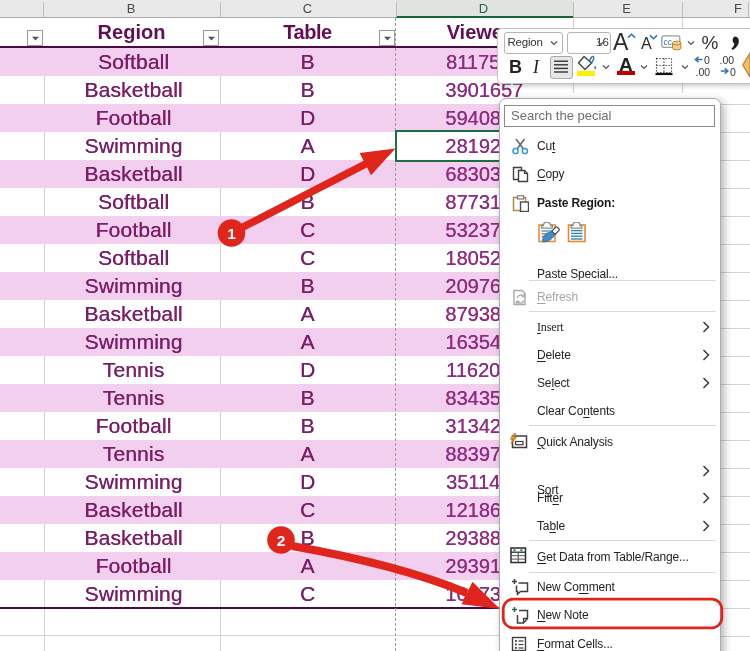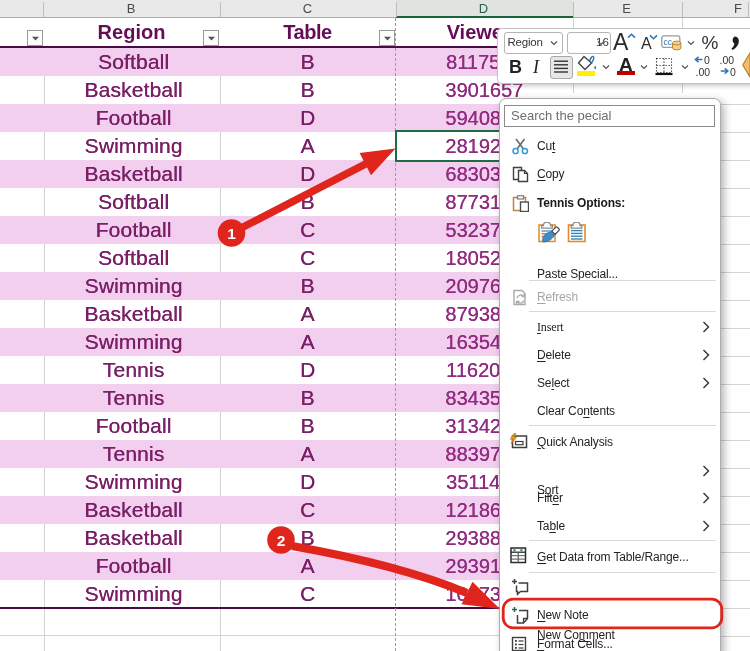--- a/index.html
+++ b/index.html
@@ -279,21 +279,21 @@
  <path d="M12.5 4.5 v3 h3" fill="none" stroke="#3F3F3F" stroke-width="1.2"></path>
 </svg>
 <div class="ab mt" style="top:160px;text-align:right;"><span class="ul">C</span>opy</div>
 
 <svg class="ab" style="left:512px;top:194.5px;" width="17" height="17" viewBox="0 0 17 17">
  <path d="M5.5 2.5 h-4 v13 h7" fill="none" stroke="#BA8742" stroke-width="1.5"></path>
  <path d="M11.5 2.5 h2 v4" fill="none" stroke="#BA8742" stroke-width="1.5"></path>
  <rect x="5.5" y="0.8" width="6" height="3.2" fill="#fff" stroke="#7A7A7A" stroke-width="1.2"></rect>
  <rect x="8.5" y="7" width="8" height="9.5" fill="#fff" stroke="#4A4A4A" stroke-width="1.4"></rect>
 </svg>
-<div class="ab mt" style="top:189px;font-weight:bold;color:#1A1A1A;">Tennis Options:</div>
+<div class="ab mt" style="top:189px;font-weight:bold;color:#1A1A1A;">Paste Region:</div>
 
 <svg class="ab" style="left:537.5px;top:221.5px;" width="23" height="23" viewBox="0 0 23 23">
  <rect x="1" y="3" width="16" height="16.5" fill="#fff" stroke="#E08B2D" stroke-width="1.5"></rect>
  <path d="M5.5 3.5 v-0.4 a3.5 3 0 0 1 7 0 v0.4 h1.8 v2.6 h-10.6 v-2.6 z" fill="#fff" stroke="#8A8A8A" stroke-width="1.3"></path>
  <g stroke-width="1.4">
       <line x1="3.5" y1="9" x2="14.5" y2="9" stroke="#4A9BC8"></line>
       <line x1="3.5" y1="11.8" x2="12" y2="11.8" stroke="#D9703A"></line>
       <line x1="3.5" y1="14.6" x2="8.5" y2="14.6" stroke="#D9703A"></line>
     </g>
  <path d="M19.2 5.2 l1.8 1.8 q0.7 0.7 0 1.4 l-4 4 -3.2 -3.2 4 -4 q0.7 -0.7 1.4 0 z" fill="#fff" stroke="#3A3A3A" stroke-width="1.1"></path>
@@ -369,21 +369,21 @@
 <div class="ab sep" style="top:572px;"></div>
 <div class="ab mt" style="top:542.5px;"><span class="ul">G</span>et Data from Table/Range...</div>
 
 <svg class="ab" style="left:511px;top:578px;" width="18" height="18" viewBox="0 0 18 18">
  <g stroke="#3F3F3F" stroke-width="1.5">
       <line x1="3.5" y1="1" x2="3.5" y2="6"></line>
       <line x1="1" y1="3.5" x2="6" y2="3.5"></line>
     </g>
  <path d="M7.5 5 h9 v8.5 h-7 l-3 2.7 v-2.7 h-1 v-6" fill="none" stroke="#3F3F3F" stroke-width="1.5"></path>
 </svg>
-<div class="ab mt" style="top:572.5px;margin-top:48px;">New Co<span class="ul">m</span>ment</div>
+<div class="ab mt" style="top:572.5px;">New Co<span class="ul">m</span>ment</div>
 
 <svg class="ab" style="left:511px;top:606px;" width="18" height="18" viewBox="0 0 18 18">
  <g stroke="#217346" stroke-width="1.5">
       <line x1="3.5" y1="1" x2="3.5" y2="6"></line>
       <line x1="1" y1="3.5" x2="6" y2="3.5"></line>
     </g>
  <path d="M8 4.5 h8.5 v8 l-4 4.5 h-6 v-8" fill="none" stroke="#3F3F3F" stroke-width="1.5"></path>
  <path d="M16.5 12.5 h-4 v4.5" fill="none" stroke="#3F3F3F" stroke-width="1.3"></path>
 </svg>
 <div class="ab mt" style="top:601px;"><span class="ul">N</span>ew Note</div>

